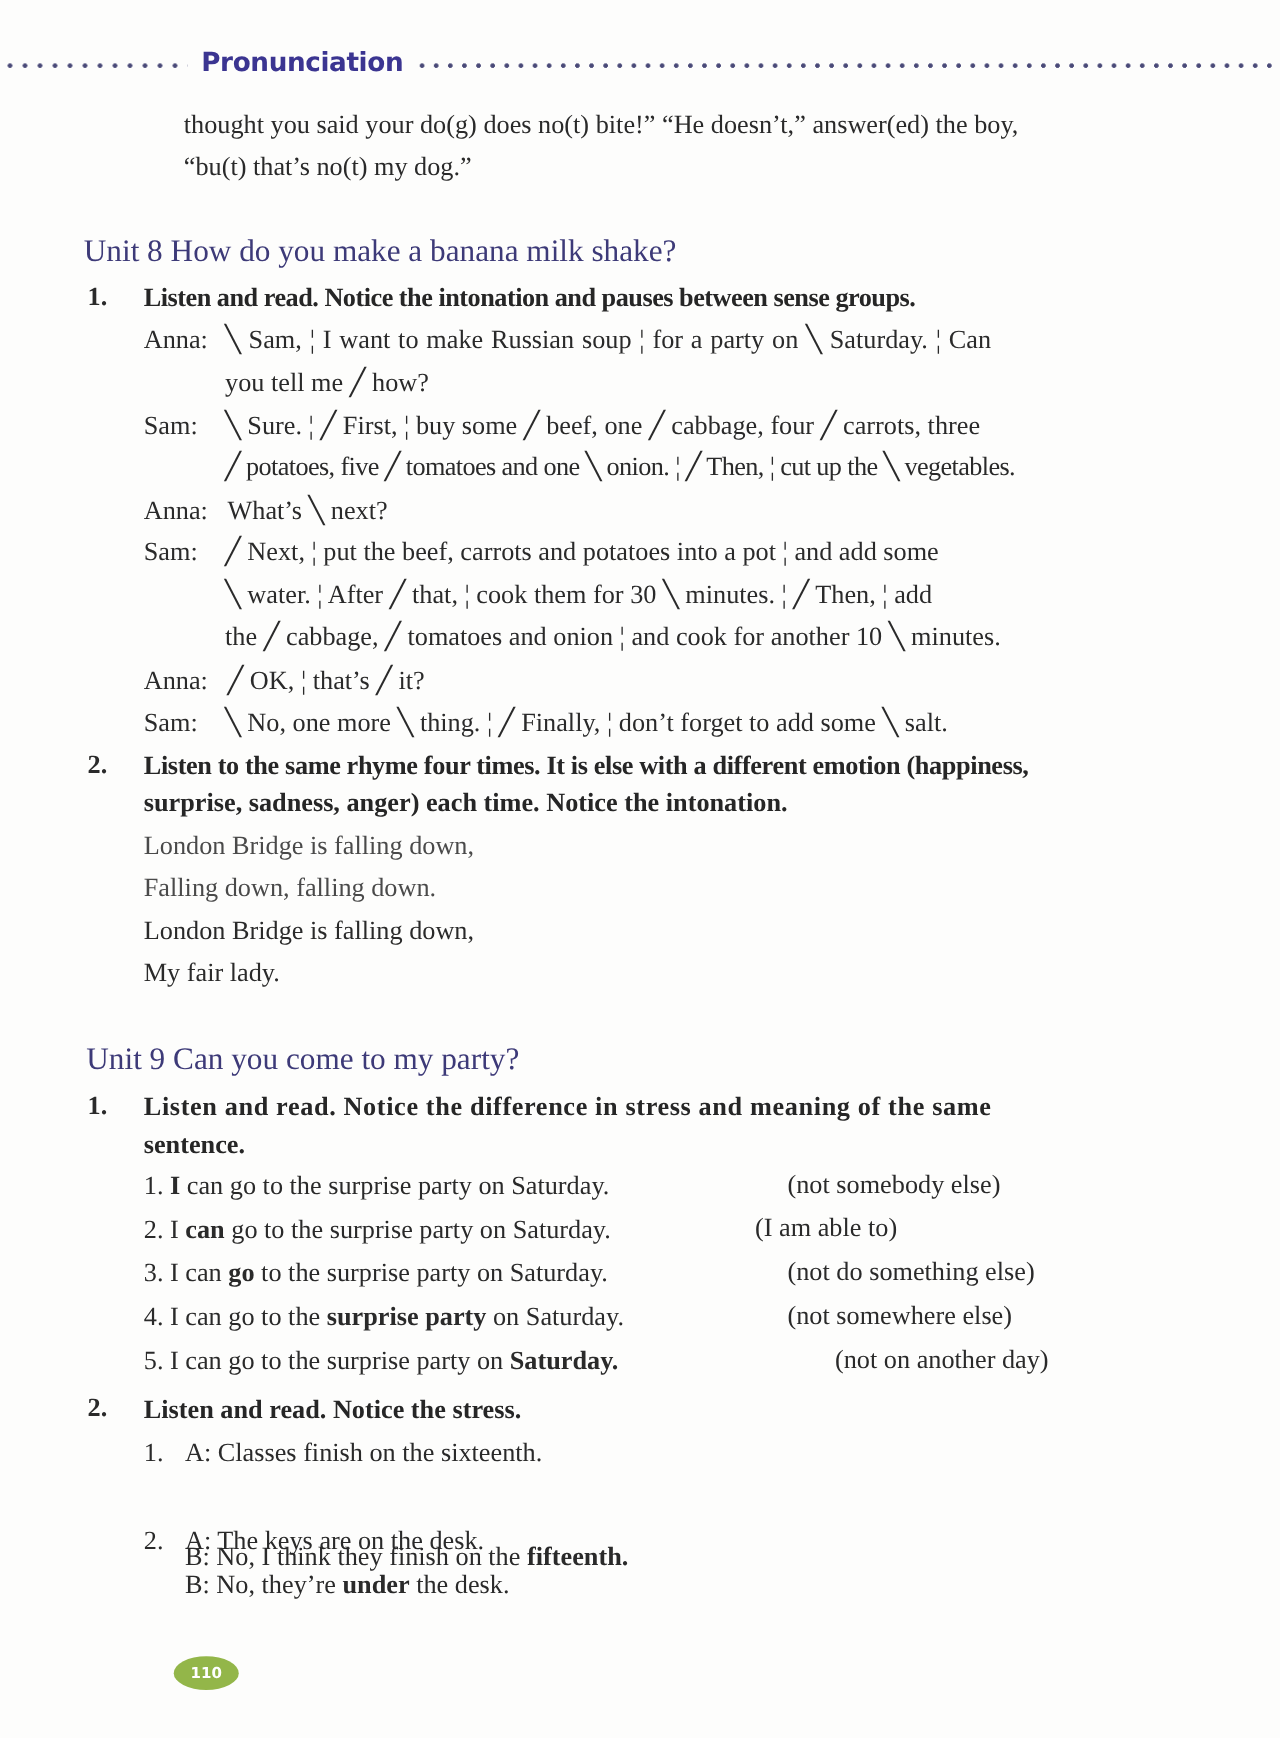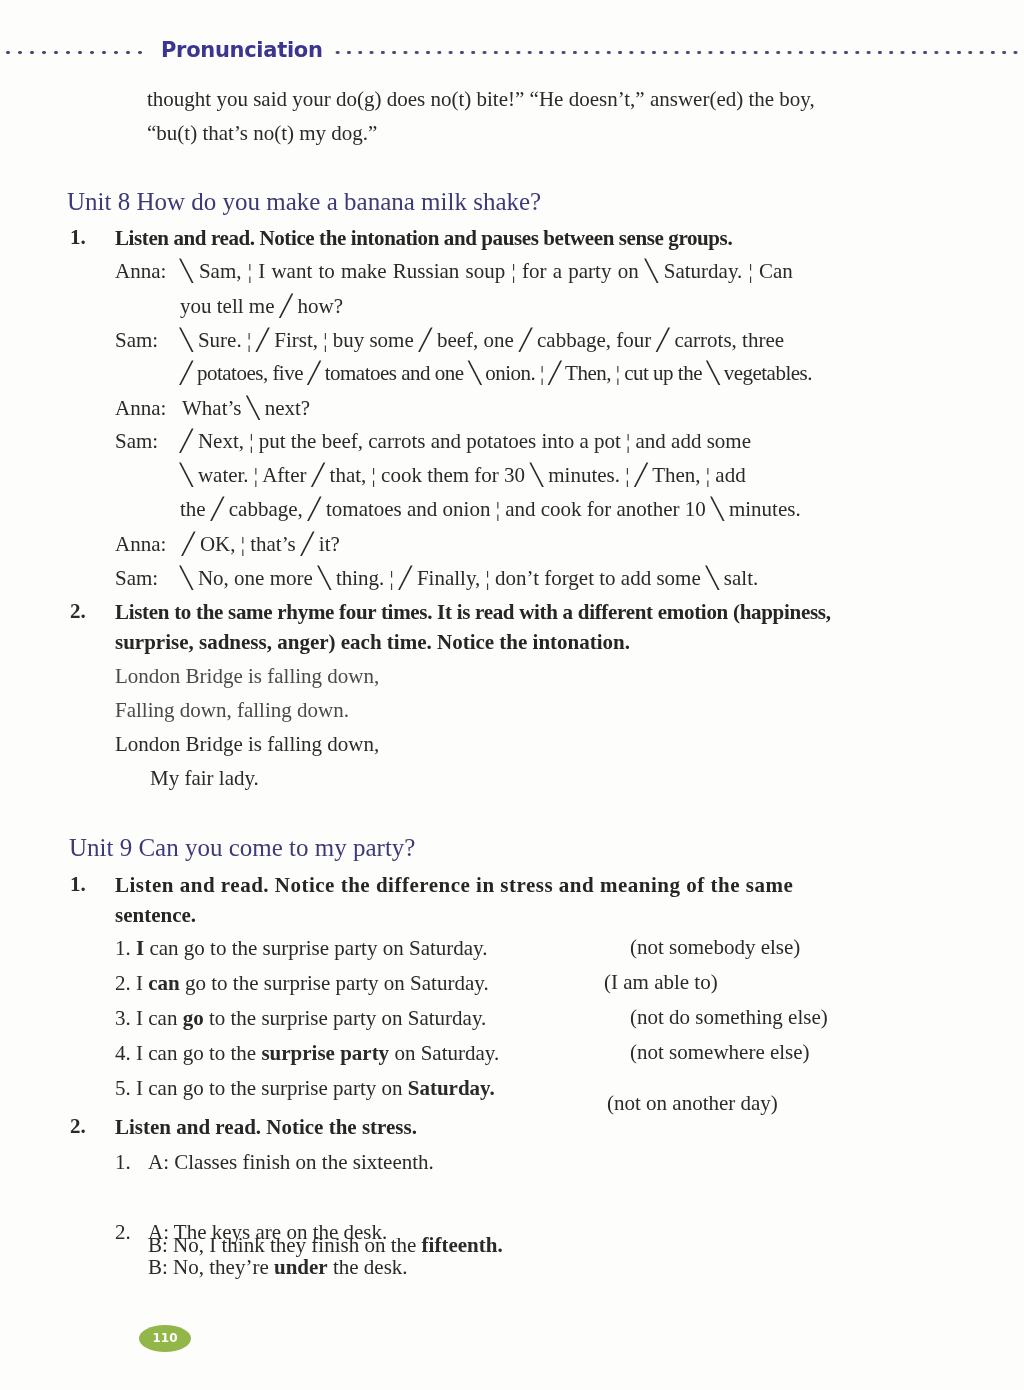--- a/index.html
+++ b/index.html
@@ -72,28 +72,28 @@
   <div class="line" style="left:180px;top:496px;">the ╱ cabbage, ╱ tomatoes and onion  ¦  and cook for another 10 ╲ minutes.</div>
 
   <div class="line" style="left:115px;top:531px;">Anna:</div>
   <div class="line" style="left:182px;top:531px;">╱ OK,  ¦  that’s ╱ it?</div>
 
   <div class="line" style="left:115px;top:565px;">Sam:</div>
   <div class="line" style="left:180px;top:565px;">╲ No, one more ╲ thing.  ¦  ╱ Finally,  ¦  don’t forget to add some ╲ salt.</div>
 </div>
 
 <div class="num" style="left:70px;top:599px;">2.</div>
-<div class="line instr" style="left:115px;top:599px;letter-spacing:-0.3px;">Listen to the same rhyme four times. It is read with a different emotion (happiness,</div>
+<div class="line instr" style="left:115px;top:599px;letter-spacing:-0.3px;">Listen to the same rhyme four times. It is else with a different emotion (happiness,</div>
 <div class="line instr" style="left:115px;top:629px;">surprise, sadness, anger) each time. Notice the intonation.</div>
 
 <div>
   <div class="line rhyme" style="left:115px;top:663px;">London Bridge is falling down,</div>
   <div class="line rhyme" style="left:115px;top:697px;font-family:Liberation Serif, serif;">Falling down, falling down.</div>
   <div class="line" style="left:115px;top:731px;">London Bridge is falling down,</div>
-  <div class="line" style="left:115px;top:765px;margin-left:35px;">My fair lady.</div>
+  <div class="line" style="left:115px;top:765px;">My fair lady.</div>
 </div>
 
 <div class="unit-title" style="left:69px;top:834px;text-align:right;">Unit 9  Can you come to my party?</div>
 
 <div class="num" style="left:70px;top:872px;">1.</div>
 <div class="line instr" style="left:115px;top:872px;letter-spacing:0.5px;">Listen and read. Notice the difference in stress and meaning of the same</div>
 <div class="line instr" style="left:115px;top:902px;">sentence.</div>
 
 <div>
   <div class="line" style="left:115px;top:935px;">
@@ -117,21 +117,21 @@
   <div class="line" style="left:115px;top:1040px;">
     <span>4.</span>
     <span>I can go to the </span><span class="b">surprise party</span><span> on Saturday.</span>
   </div>
   <div class="meaning" style="left:630px;top:1040px;">(not somewhere else)</div>
 
   <div class="line" style="left:115px;top:1075px;">
     <span>5.</span>
     <span>I can go to the surprise party on </span><span class="b">Saturday.</span><span></span>
   </div>
-  <div class="meaning" style="left:607px;top:1075px;margin-top:16px;">(not on another day)</div>
+  <div class="meaning" style="left:668px;top:1075px;">(not on another day)</div>
 </div>
 
 <div class="num" style="left:70px;top:1114px;">2.</div>
 <div class="line instr" style="left:115px;top:1114px;">Listen and read. Notice the stress.</div>
 
 <div>
   <div class="line" style="left:115px;top:1149px;">1.</div>
   <div class="line" style="left:148px;top:1149px;">A: Classes finish on the sixteenth.</div>
   <div class="line" style="left:148px;top:1184px;margin-top:48px;">
     <span>B: No, I think they finish on the </span><span class="b">fifteenth.</span><span></span>

